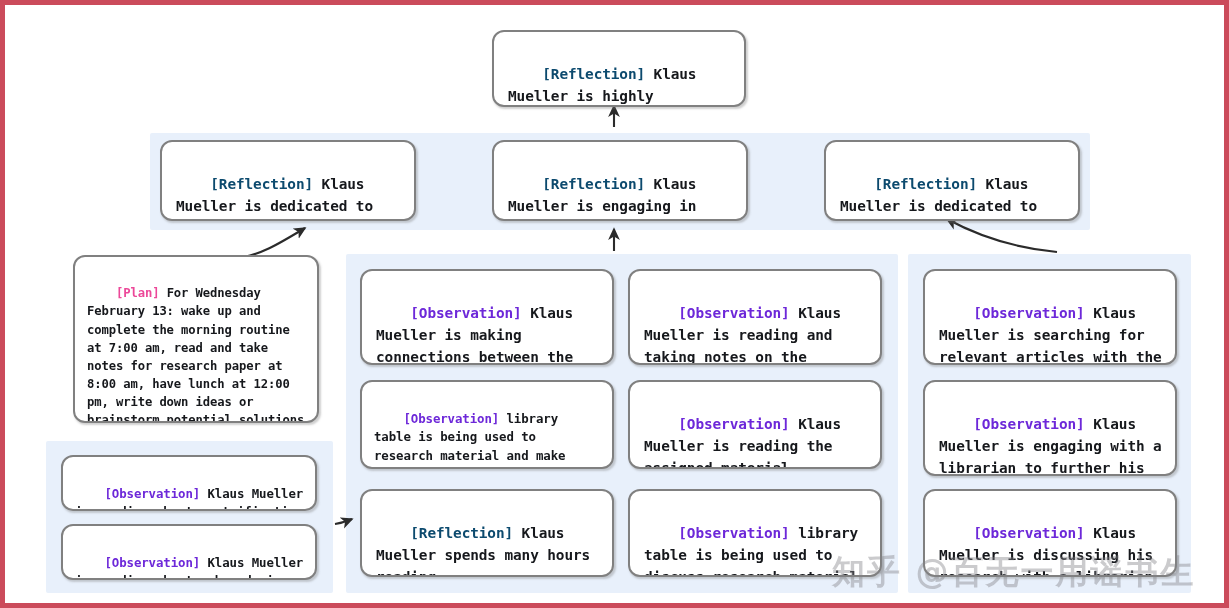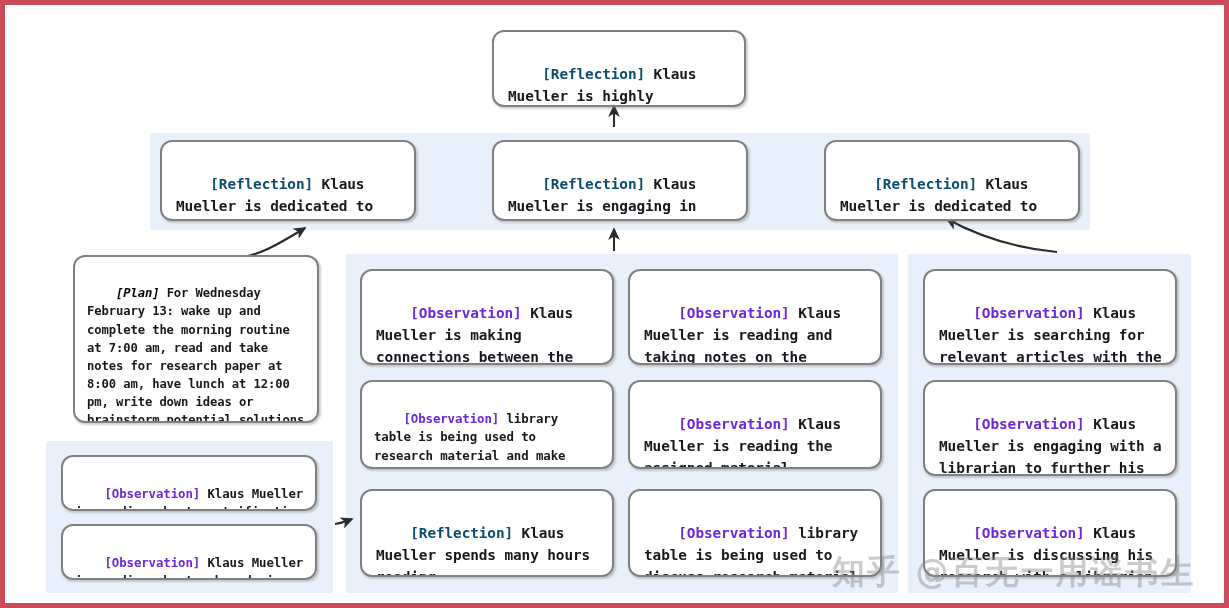--- a/index.html
+++ b/index.html
@@ -37,21 +37,21 @@
     font-size: 14.4px;
     line-height: 1.52;
     color: #16181c;
     letter-spacing: -0.1px;
     white-space: pre-wrap;
     overflow: hidden;
   }
   .node .tag { font-weight: bold; }
   .tag-reflection { color: #0c4a6e; }
   .tag-observation { color: #6d28d9; }
-  .tag-plan { color: #000000; font-style: italic; }
+  .tag-plan { color: #ec4899; }
 
   .small { font-size: 12.4px; line-height: 1.5; padding: 9px 10px 9px 12px; }
 
   svg.arrows {
     position: absolute;
     left: 0; top: 0;
     width: 1219px;
     height: 598px;
     pointer-events: none;
   }

